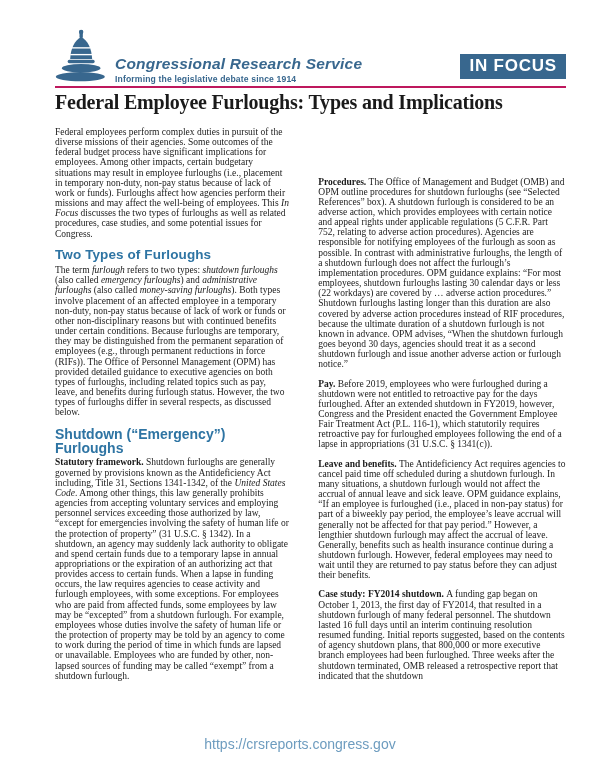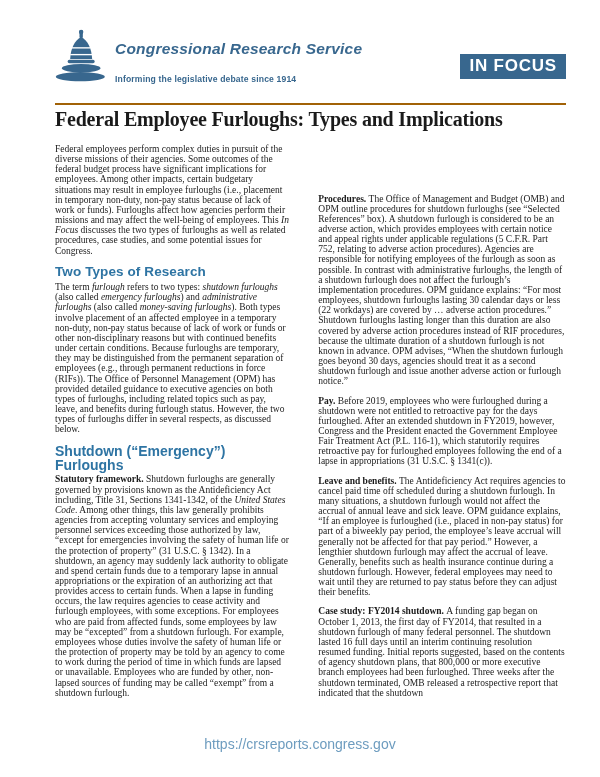--- a/index.html
+++ b/index.html
@@ -2,28 +2,28 @@
 <html><head>
 <meta charset="utf-8">
 <style>
   html,body{margin:0;padding:0;background:#ffffff;}
   body{width:600px;height:777px;position:relative;overflow:hidden;
        font-family:"Liberation Serif",serif;color:#1a1a1a;}
   .page{padding:26px 34px 0 55px;}
 
   
   .header{display:flex;justify-content:space-between;align-items:flex-end;
-          border-bottom:2px solid #a16207;padding-bottom:17px;height:60px;}
+          border-bottom:2px solid #be185d;padding-bottom:0;height:60px;}
   .logo-wrap{display:flex;align-items:flex-end;gap:6px;}
   .capitol{width:54px;height:62px;margin-bottom:-4px;}
   .logo-text{padding-bottom:2px;}
   .logo-title{font-family:"Liberation Sans",sans-serif;font-weight:bold;font-style:italic;
               font-size:15.5px;color:#38678e;letter-spacing:.2px;line-height:1;}
   .logo-tagline{font-family:"Liberation Sans",sans-serif;font-weight:bold;
-                font-size:8.6px;color:#38678e;margin-top:18px;letter-spacing:.15px;}
+                font-size:8.6px;color:#38678e;margin-top:3px;letter-spacing:.15px;}
   .badge{background:#38678e;color:#ffffff;font-family:"Liberation Sans",sans-serif;
          font-weight:bold;font-size:17px;letter-spacing:.8px;
          padding:2px 9px 3px;margin-bottom:7px;}
 
   
   .date-row{text-align:right;font-size:10px;margin-top:7px;}
   .doc-title{font-size:20px;font-weight:bold;letter-spacing:-.2px;margin-top:3px;}
 
   
   .columns{display:flex;gap:28px;margin-top:13px;align-items:flex-end;}
@@ -71,21 +71,21 @@
     </div>
     <div class="badge">IN FOCUS</div>
   </div>
 
 
   <div class="doc-title">Federal Employee Furloughs: Types and Implications</div>
 
   <div class="columns">
     <div class="col col-left" id="col-left">
         <p><span>Federal employees perform complex duties in pursuit of the diverse missions of their agencies. Some outcomes of the federal budget process have significant implications for employees. Among other impacts, certain budgetary situations may result in employee furloughs (i.e., placement in temporary non-duty, non-pay status because of lack of work or funds). Furloughs affect how agencies perform their missions and may affect the well-being of employees. This </span><span class="i">In Focus</span><span> discusses the two types of furloughs as well as related procedures, case studies, and some potential issues for Congress.</span></p>
-        <div class="h2">Two Types of Research</div>
+        <div class="h2">Two Types of Furloughs</div>
         <p><span>The term </span><span class="i">furlough</span><span> refers to two types: </span><span class="i">shutdown furloughs</span><span> (also called </span><span class="i">emergency furloughs</span><span>) and </span><span class="i">administrative furloughs</span><span> (also called </span><span class="i">money-saving furloughs</span><span>). Both types involve placement of an affected employee in a temporary non-duty, non-pay status because of lack of work or funds or other non-disciplinary reasons but with continued benefits under certain conditions. Because furloughs are temporary, they may be distinguished from the permanent separation of employees (e.g., through permanent reductions in force (RIFs)). The Office of Personnel Management (OPM) has provided detailed guidance to executive agencies on both types of furloughs, including related topics such as pay, leave, and benefits during furlough status. However, the two types of furloughs differ in several respects, as discussed below.</span></p>
         <div class="h3">Shutdown (“Emergency”) Furloughs</div>
         <p><span class="b">Statutory framework. </span><span>Shutdown furloughs are generally governed by provisions known as the Antideficiency Act including, Title 31, Sections 1341-1342, of the </span><span class="i">United States Code</span><span>. Among other things, this law generally prohibits agencies from accepting voluntary services and employing personnel services exceeding those authorized by law, “except for emergencies involving the safety of human life or the protection of property” (31 U.S.C. § 1342). In a shutdown, an agency may suddenly lack authority to obligate and spend certain funds due to a temporary lapse in annual appropriations or the expiration of an authorizing act that provides access to certain funds. When a lapse in funding occurs, the law requires agencies to cease activity and furlough employees, with some exceptions. For employees who are paid from affected funds, some employees by law may be “excepted” from a shutdown furlough. For example, employees whose duties involve the safety of human life or the protection of property may be told by an agency to come to work during the period of time in which funds are lapsed or unavailable. Employees who are funded by other, non-lapsed sources of funding may be called “exempt” from a shutdown furlough.</span></p>
       </div>
     <div class="col col-right" id="col-right">
         <p><span class="b">Procedures. </span><span>The Office of Management and Budget (OMB) and OPM outline procedures for shutdown furloughs (see “Selected References” box). A shutdown furlough is considered to be an adverse action, which provides employees with certain notice and appeal rights under applicable regulations (5 C.F.R. Part 752, relating to adverse action procedures). Agencies are responsible for notifying employees of the furlough as soon as possible. In contrast with administrative furloughs, the length of a shutdown furlough does not affect the furlough’s implementation procedures. OPM guidance explains: “For most employees, shutdown furloughs lasting 30 calendar days or less (22 workdays) are covered by … adverse action procedures.” Shutdown furloughs lasting longer than this duration are also covered by adverse action procedures instead of RIF procedures, because the ultimate duration of a shutdown furlough is not known in advance. OPM advises, “When the shutdown furlough goes beyond 30 days, agencies should treat it as a second shutdown furlough and issue another adverse action or furlough notice.”</span></p>
         <p><span class="b">Pay. </span><span>Before 2019, employees who were furloughed during a shutdown were not entitled to retroactive pay for the days furloughed. After an extended shutdown in FY2019, however, Congress and the President enacted the Government Employee Fair Treatment Act (P.L. 116-1), which statutorily requires retroactive pay for furloughed employees following the end of a lapse in appropriations (31 U.S.C. § 1341(c)).</span></p>
         <p><span class="b">Leave and benefits. </span><span>The Antideficiency Act requires agencies to cancel paid time off scheduled during a shutdown furlough. In many situations, a shutdown furlough would not affect the accrual of annual leave and sick leave. OPM guidance explains, “If an employee is furloughed (i.e., placed in non-pay status) for part of a biweekly pay period, the employee’s leave accrual will generally not be affected for that pay period.” However, a lengthier shutdown furlough may affect the accrual of leave. Generally, benefits such as health insurance continue during a shutdown furlough. However, federal employees may need to wait until they are returned to pay status before they can adjust their benefits.</span></p>
         <p><span class="b">Case study: FY2014 shutdown. </span><span>A funding gap began on October 1, 2013, the first day of FY2014, that resulted in a shutdown furlough of many federal personnel. The shutdown lasted 16 full days until an interim continuing resolution resumed funding. Initial reports suggested, based on the contents of agency shutdown plans, that 800,000 or more executive branch employees had been furloughed. Three weeks after the shutdown terminated, OMB released a retrospective report that indicated that the shutdown</span></p>
       </div>

